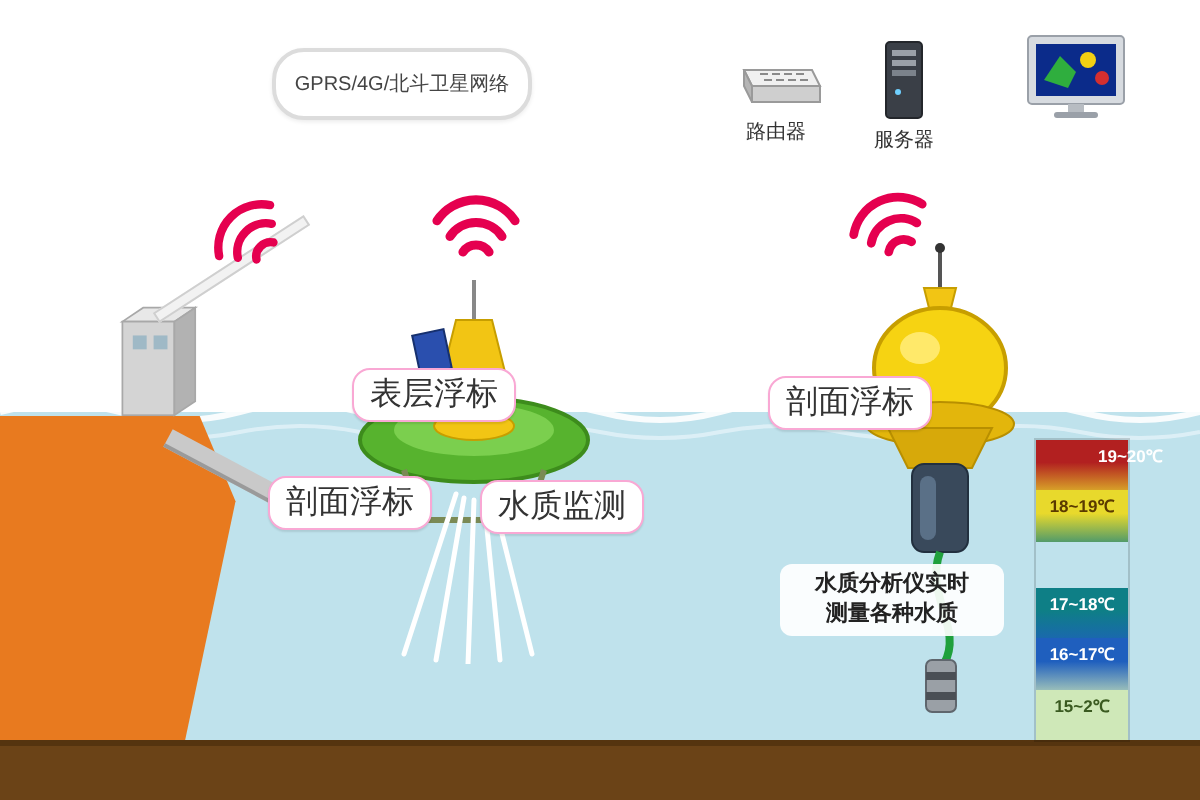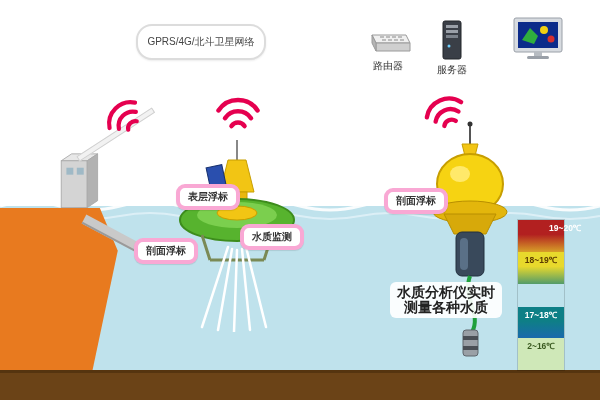--- a/index.html
+++ b/index.html
@@ -43,30 +43,30 @@
   
   .sig{position:absolute;color:var(--c-signal,#e5004f);z-index:5;}
   .sig-shore{left:100px;top:96px;width:48px;height:42px;transform:rotate(-45deg);}
   .sig-surface{left:212px;top:90px;width:52px;height:46px;}
   .sig-profile{left:420px;top:90px;width:50px;height:44px;transform:rotate(-24deg);}
   
   .surface-buoy{position:absolute;left:172px;top:132px;width:130px;height:200px;z-index:4;}
   .profile-buoy{position:absolute;left:408px;top:118px;width:120px;height:240px;z-index:4;}
   
   .tag{
-    position:absolute;background:#fff;border:4px solid #f9a8d4;border-radius:9px;
-    padding:2px 8px;font-size:10px;color:#333;white-space:nowrap;z-index:7;box-shadow:0 1px 1px rgba(0,0,0,.1);font-weight:bold;
+    position:absolute;background:#fff;border:1px solid #f9a8d4;border-radius:9px;
+    padding:2px 8px;font-size:16px;color:#333;white-space:nowrap;z-index:7;box-shadow:0 1px 1px rgba(0,0,0,.1);
   }
   .tag-surface{left:176px;top:184px;}
   .tag-profile{left:384px;top:188px;}
   .tag-flow{left:134px;top:238px;}
-  .tag-quality{left:240px;top:224px;}
+  .tag-quality{left:240px;top:240px;}
   .note{
     position:absolute;left:390px;top:282px;width:104px;z-index:7;background:rgba(255,255,255,.92);
-    border-radius:6px;padding:3px 4px;text-align:center;font-size:14px;font-weight:bold;color:#222;line-height:15px;
+    border-radius:6px;padding:3px 4px;text-align:center;font-size:11px;font-weight:bold;color:#222;line-height:15px;
   }
   .note span{display:block;}
   
   .temp-scale{position:absolute;left:518px;top:220px;width:46px;height:150px;display:flex;flex-direction:column;z-index:5;box-shadow:0 0 0 1px rgba(0,0,0,.15);}
   .temp-seg{flex:1;position:relative;}
   .temp-seg span{position:absolute;left:0;right:0;top:2px;text-align:center;font-size:8.5px;font-weight:bold;white-space:nowrap;}
 </style>
 </head>
 <body>
 
@@ -204,18 +204,21 @@
   <div class="temp-scale">
       <div class="temp-seg" style="background: linear-gradient(rgb(178, 32, 32) 0%, rgb(178, 32, 32) 45%, rgb(232, 217, 44) 125%);">
         <span style="color: rgb(255, 255, 255); padding-left: 31px;">19~20℃</span>
       </div>
       <div class="temp-seg" style="background: linear-gradient(rgb(232, 217, 44) 0%, rgb(232, 217, 44) 45%, rgb(14, 127, 134) 125%); text-decoration: underline;">
         <span style="color: rgb(90, 58, 0);">18~19℃</span>
       </div>
       <div class="temp-seg" style="background: linear-gradient(rgb(14, 127, 134) 0%, rgb(14, 127, 134) 45%, rgb(31, 95, 190) 125%); margin-top: 23px;">
         <span style="color: rgb(255, 255, 255);">17~18℃</span>
       </div>
+      <div class="temp-seg" style="background: linear-gradient(rgb(31, 95, 190) 0%, rgb(31, 95, 190) 45%, rgb(207, 232, 184) 125%);">
+        <span style="color: rgb(255, 255, 255);">16~17℃</span>
+      </div>
       <div class="temp-seg" style="background: linear-gradient(rgb(207, 232, 184) 0%, rgb(207, 232, 184) 45%, rgb(207, 232, 184) 125%);">
-        <span style="color: rgb(58, 90, 32);">2~16℃</span>
+        <span style="color: rgb(58, 90, 32);">15~2℃</span>
       </div>
     </div>
 
 </div>
 
 </body></html>

